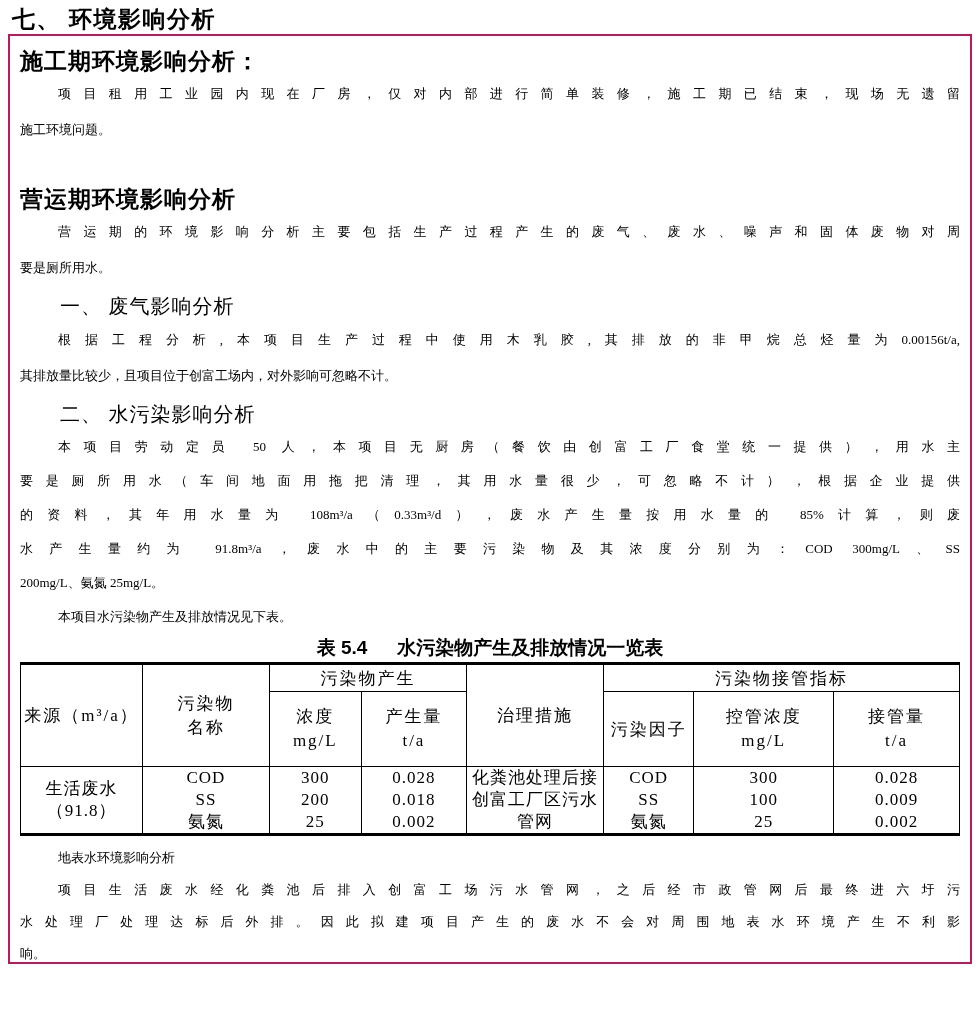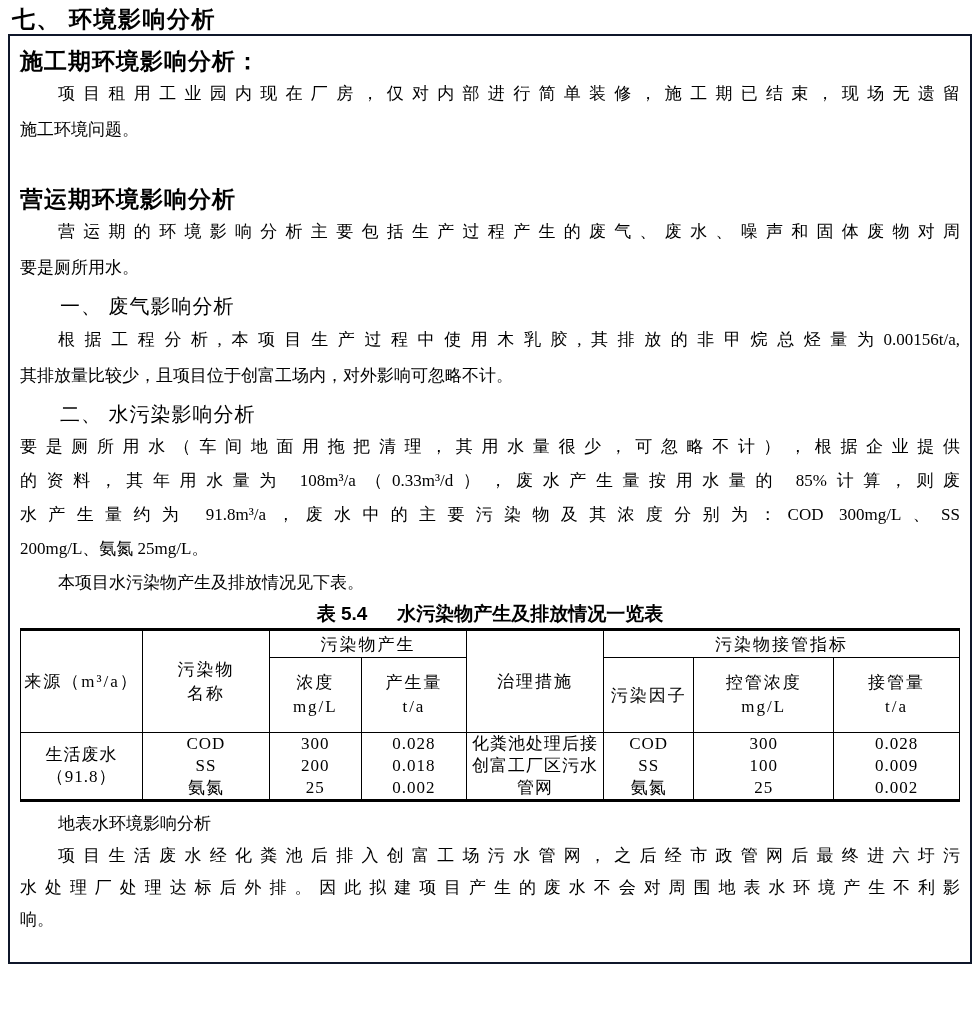--- a/index.html
+++ b/index.html
@@ -11,36 +11,36 @@
   }
   .doc-title{
     position:absolute;top:4px;left:12px;
     font-size:23px;font-weight:bold;
     font-family:"Liberation Sans","DejaVu Sans",sans-serif;
     letter-spacing:1.5px;
   }
   .box{
     position:absolute;left:8px;top:34px;
     width:964px;height:930px;
-    border:2px solid #0f172a;box-sizing:border-box;
+    border:2px solid #be185d;box-sizing:border-box;
     padding:0 10px;overflow:hidden;
   }
   .h2{
     font-size:23px;font-weight:bold;line-height:30px;
     font-family:"Liberation Sans","DejaVu Sans",sans-serif;
     letter-spacing:1px;
   }
   .h2.construction{margin-top:10px;}
   .h2.operation{margin-top:36px;}
   .h3{
     font-size:20px;font-weight:normal;line-height:32px;
     font-family:"Liberation Sans","DejaVu Sans",sans-serif;
     text-indent:40px;letter-spacing:1px;margin-top:4px;
   }
-  .bl{font-size:17px;line-height:36px;}
+  .bl{font-size:13px;line-height:36px;}
   .bl.lh34{line-height:34px;}
   .bl.lh32{line-height:32px;}
   .ind{text-indent:38px;}
   .jl{text-align:justify;text-align-last:justify;}
   .caption{
     text-align:center;font-size:19px;font-weight:bold;line-height:28px;
     font-family:"Liberation Sans","DejaVu Sans",sans-serif;
   }
   .caption .cap-gap{margin-left:30px;}
   table.pt{
@@ -76,20 +76,21 @@
 
   <div class="h2 operation">营运期环境影响分析</div>
   <div class="bl ind jl">营运期的环境影响分析主要包括生产过程产生的废气、废水、噪声和固体废物对周</div>
   <div class="bl">要是厕所用水。</div>
 
   <div class="h3">一、 废气影响分析</div>
   <div class="bl ind jl">根据工程分析,本项目生产过程中使用木乳胶,其排放的非甲烷总烃量为0.00156t/a,</div>
   <div class="bl">其排放量比较少，且项目位于创富工场内，对外影响可忽略不计。</div>
 
   <div class="h3">二、 水污染影响分析</div>
+  <div class="bl lh34 ind jl">本项目劳动定员 50 人，本项目无厨房（餐饮由创富工厂食堂统一提供），用水主</div>
   <div class="bl lh34 jl">要是厕所用水（车间地面用拖把清理，其用水量很少，可忽略不计），根据企业提供</div>
   <div class="bl lh34 jl">的资料，其年用水量为 108m³/a（0.33m³/d），废水产生量按用水量的 85%计算，则废</div>
   <div class="bl lh34 jl">水产生量约为 91.8m³/a，废水中的主要污染物及其浓度分别为：COD 300mg/L、SS</div>
   <div class="bl lh34">200mg/L、氨氮 25mg/L。</div>
   <div class="bl lh34 ind">本项目水污染物产生及排放情况见下表。</div>
 
   <div class="caption">
     <span>表 5.4</span><span class="cap-gap">水污染物产生及排放情况一览表</span>
   </div>
 

